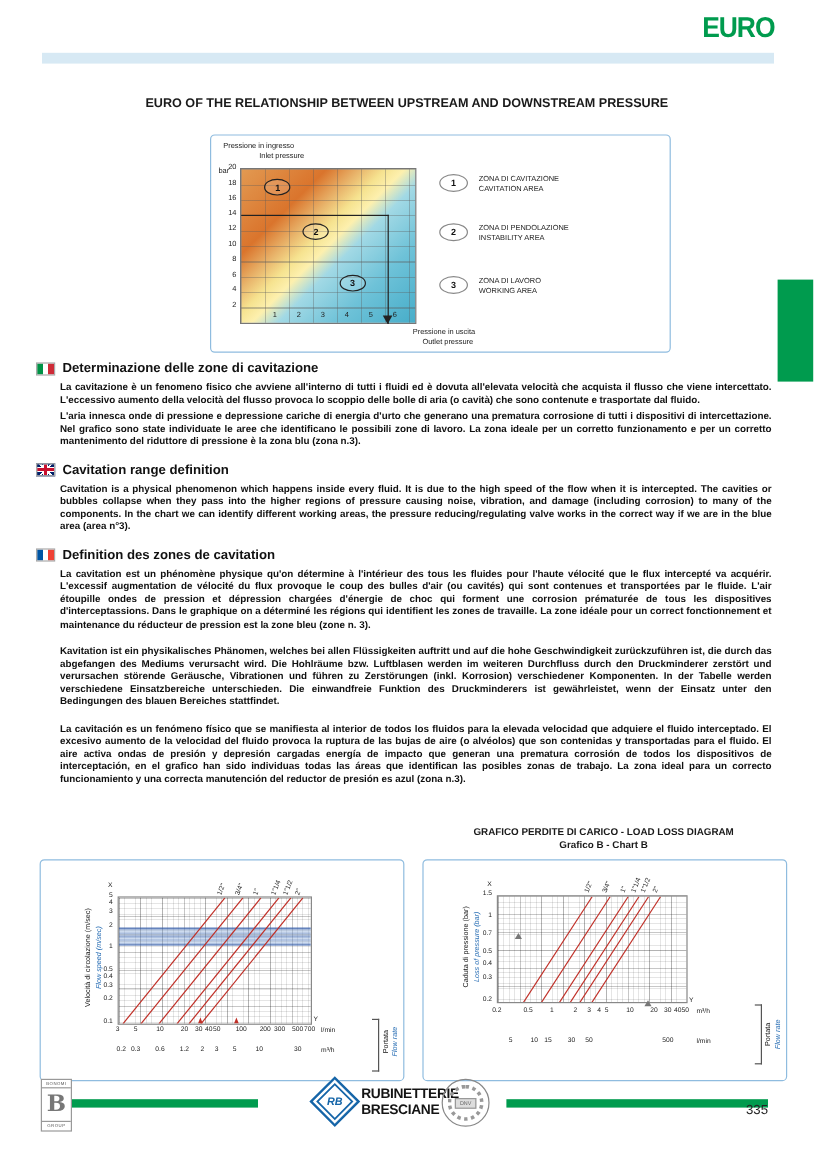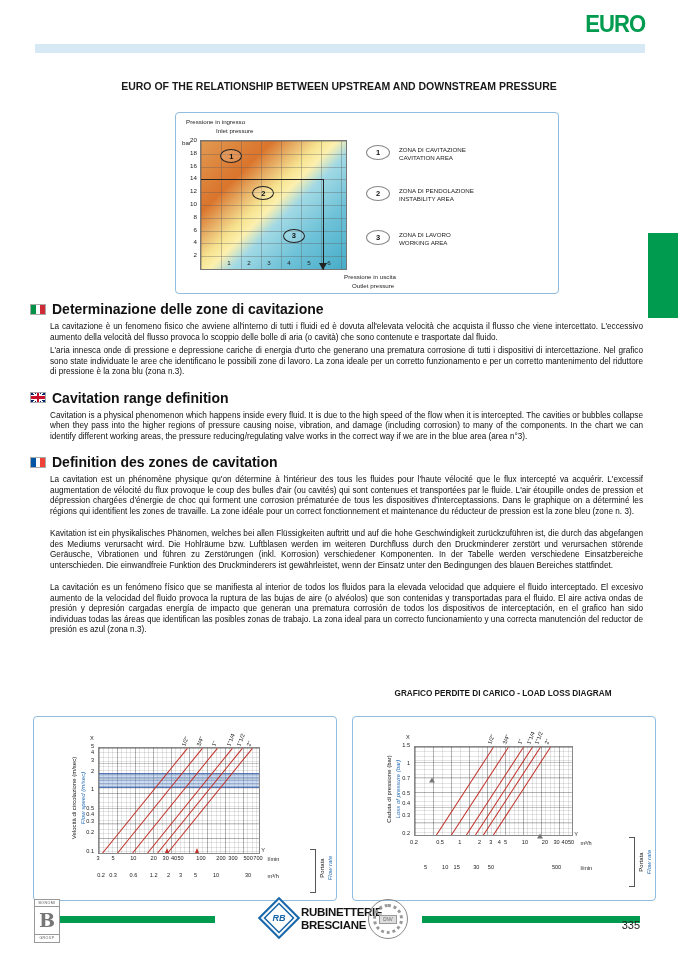--- a/index.html
+++ b/index.html
@@ -24,22 +24,22 @@
   .pc-xticks{position:absolute;left:0;bottom:1px;width:100%;height:8px;}
   .tick-y{position:absolute;right:0;transform:translateY(-50%);font-size:6.2px;color:#222;line-height:1;white-space:nowrap;}
   .tick-x{position:absolute;top:0;transform:translateX(-50%);font-size:6.2px;color:#222;line-height:1;white-space:nowrap;}
   .legend-row{position:absolute;left:190px;display:flex;align-items:flex-start;gap:9px;}
   .legend-ell{width:22px;height:13px;border:1px solid #888;border-radius:50%;display:flex;align-items:center;justify-content:center;font-size:7.5px;font-weight:bold;flex:0 0 auto;background:#fff;}
   .legend-txt{font-size:6.2px;line-height:8px;color:#222;padding-top:1px;}
   
   .sections{position:absolute;left:30px;right:35px;top:301px;}
   .sec{margin-bottom:12px;}
   .sec-head{display:flex;align-items:center;gap:6px;margin-bottom:5px;}
-  .sec-head b{font-size:14px;}
-  .sec p{margin:0 0 3px 20px;font-size:8.2px;line-height:1.28;text-align:justify;color:#101010;}
+  .sec-head b{font-size:11px;}
+  .sec p{margin:0 0 3px 20px;font-size:8.2px;line-height:1.28;text-align:justify;color:#101010;font-weight:bold;}
   .flag{width:14px;height:9px;border:.5px solid #aaa;flex:0 0 auto;}
   .flag.it{background:linear-gradient(to right,#009246 0 33%,#fff 33% 66%,#ce2b37 66% 100%);}
   .flag.fr{background:linear-gradient(to right,#0055a4 0 33%,#fff 33% 66%,#ef4135 66% 100%);}
   .flag.de{background:linear-gradient(to bottom,#1a1a1a 0 33%,#dd0000 33% 66%,#ffce00 66% 100%);}
   .flag.es{background:linear-gradient(to bottom,#c60b1e 0 25%,#ffc400 25% 75%,#c60b1e 75% 100%);}
   .flag.gb{background-color:#012169;background-image:
     linear-gradient(to right,transparent 42%,#c8102e 42% 58%,transparent 58%),
     linear-gradient(to bottom,transparent 36%,#c8102e 36% 64%,transparent 64%),
     linear-gradient(to right,transparent 34%,#fff 34% 66%,transparent 66%),
     linear-gradient(to bottom,transparent 26%,#fff 26% 74%,transparent 74%),
@@ -205,20 +205,21 @@
     <div class="sec">
       <p>Kavitation ist ein physikalisches Phänomen, welches bei allen Flüssigkeiten auftritt und auf die hohe Geschwindigkeit zurückzuführen ist, die durch das abgefangen des Mediums verursacht wird. Die Hohlräume bzw. Luftblasen werden im weiteren Durchfluss durch den Druckminderer zerstört und verursachen störende Geräusche, Vibrationen und führen zu Zerstörungen (inkl. Korrosion) verschiedener Komponenten. In der Tabelle werden verschiedene Einsatzbereiche unterschieden. Die einwandfreie Funktion des Druckminderers ist gewährleistet, wenn der Einsatz unter den Bedingungen des blauen Bereiches stattfindet.</p>
     </div>
     <div class="sec">
       <p>La cavitación es un fenómeno físico que se manifiesta al interior de todos los fluidos para la elevada velocidad que adquiere el fluido interceptado. El excesivo aumento de la velocidad del fluido provoca la ruptura de las bujas de aire (o alvéolos) que son contenidas y transportadas para el fluido. El aire activa ondas de presión y depresión cargadas energía de impacto que generan una prematura corrosión de todos los dispositivos de interceptación, en el grafico han sido individuas todas las áreas que identifican las posibles zonas de trabajo. La zona ideal para un correcto funcionamiento y una correcta manutención del reductor de presión es azul (zona n.3).</p>
     </div>
   </div>
 
   <div class="chart-title ct-b">
     <div>GRAFICO PERDITE DI CARICO - LOAD LOSS DIAGRAM</div>
+    <div>Grafico B - Chart B</div>
   </div>
 
   <div class="plot-panel panelA">
     <span class="xmark" style="left:56px;top:18px;">X</span>
     <div class="vlab" style="left:-15px;top:78px;">Velocità di circolazione (m/sec)</div>
     <div class="vlab blue" style="left:-6px;top:78px;">Flow speed (m/sec)</div>
     <div class="yticks-a">
         <span class="tick-y" style="top: 0%;">5</span>
         <span class="tick-y" style="top: 5.7%;">4</span>
         <span class="tick-y" style="top: 13%;">3</span>

